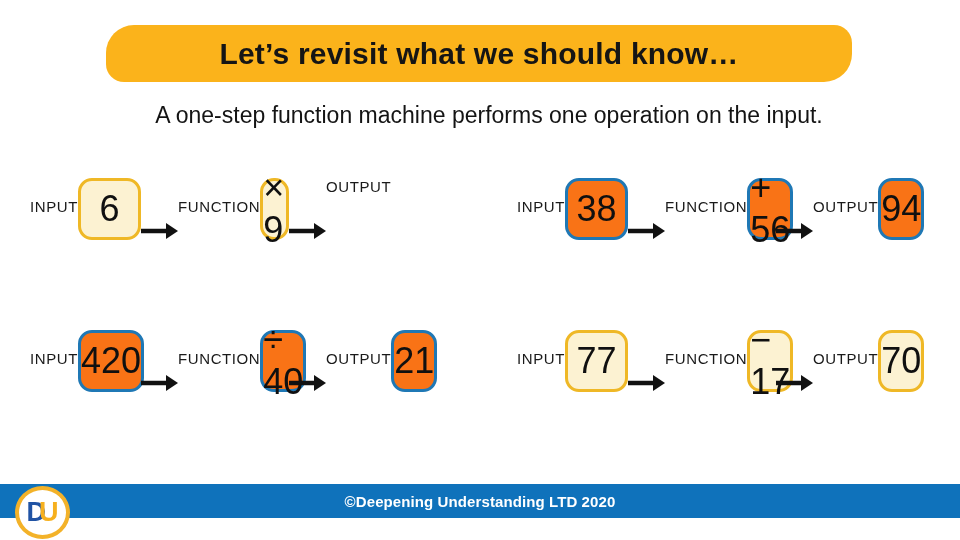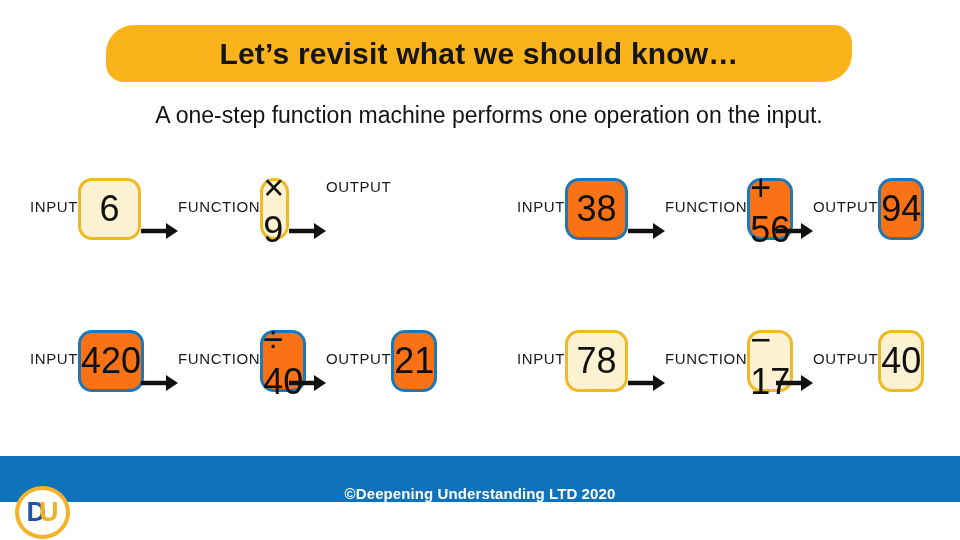--- a/index.html
+++ b/index.html
@@ -82,25 +82,25 @@
     justify-content: center;
   }
   .m-tl { left: 30px;  top: 178px; }
   .m-tr { left: 517px; top: 178px; }
   .m-bl { left: 30px;  top: 330px; }
   .m-br { left: 517px; top: 330px; }
 
   
   .footer-bar {
     position: absolute;
-    left: 0; top: 456px;
-    width: 960px; height: 46px;
+    left: 0; top: 484px;
+    width: 960px; height: 34px;
     background: #0F72BB;
     display: flex;
-    align-items: flex-end;
+    align-items: center;
     justify-content: center;
   }
   .footer-text {
     color: #ffffff;
     font-size: 15px;
     font-weight: bold;
     letter-spacing: 0.1px;
   }
   .logo {
     position: absolute;
@@ -215,41 +215,41 @@
     </div>
     <div class="cell">
       <div class="cell-label">OUTPUT</div>
       <div class="value-box">21</div>
     </div>
   </div>
 
   <div class="machine yellow m-br">
     <div class="cell">
       <div class="cell-label">INPUT</div>
-      <div class="value-box">78</div>
+      <div class="value-box">77</div>
     </div>
     <div class="arrow-wrap">
       <svg width="37" height="18" viewBox="0 0 37 18">
           <line x1="0" y1="9" x2="26" y2="9" stroke="#111" stroke-width="4.5"></line>
           <polygon points="25,1 37,9 25,17" fill="#111"></polygon>
         </svg>
     </div>
     <div class="cell">
       <div class="cell-label">FUNCTION</div>
       <div class="value-box">− 17</div>
     </div>
     <div class="arrow-wrap">
       <svg width="37" height="18" viewBox="0 0 37 18">
           <line x1="0" y1="9" x2="26" y2="9" stroke="#111" stroke-width="4.5"></line>
           <polygon points="25,1 37,9 25,17" fill="#111"></polygon>
         </svg>
     </div>
     <div class="cell">
       <div class="cell-label">OUTPUT</div>
-      <div class="value-box">40</div>
+      <div class="value-box">70</div>
     </div>
   </div>
 
   <div class="footer-bar">
     <div class="footer-text">©Deepening Understanding LTD 2020</div>
   </div>
   <div class="logo">
     <span class="d">D</span>
     <span class="u">U</span>
   </div>

